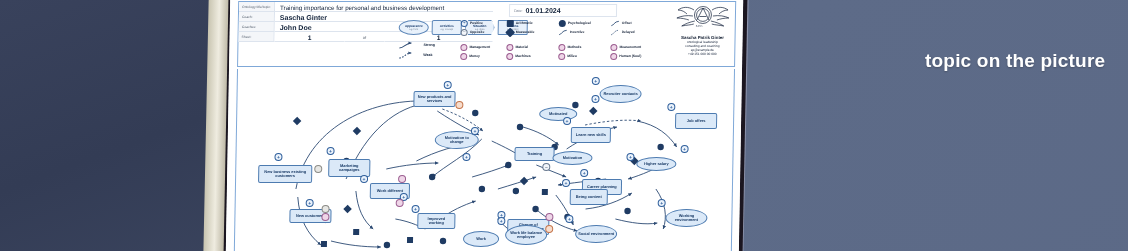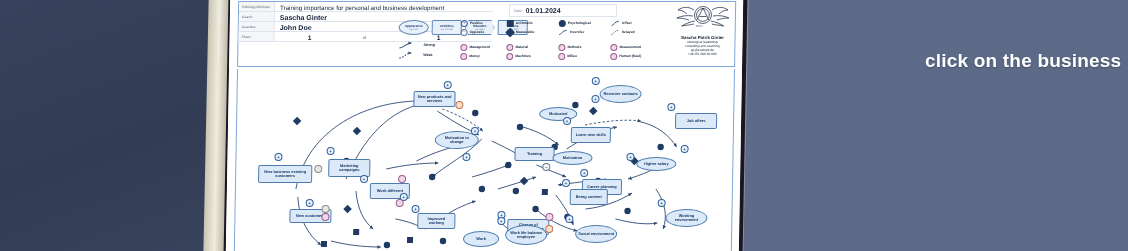--- a/index.html
+++ b/index.html
@@ -165,21 +165,21 @@
   .b-pink  { background:#efd6e8; border-color:#9c5f91; color:#7d4570; }
   .b-orange{ background:#f7ddcd; border-color:#c4744a; color:#a85c33; }
   .b-grey  { background:#e7e7e4; border-color:#8b8b86; color:#6f6f6a; }
 </style>
 </head>
 <body>
 
 <div id="bg-left"></div>
 <div id="bg-right"></div>
 
-<div id="cta">click on the business</div>
+<div id="cta">topic on the picture</div>
 
 <div id="laptop">
   <div id="lid-outer"></div>
   <div id="lid-inner"></div>
 
   <div id="screen-border">
   <div id="screen">
 
     <div id="form-header">
 

